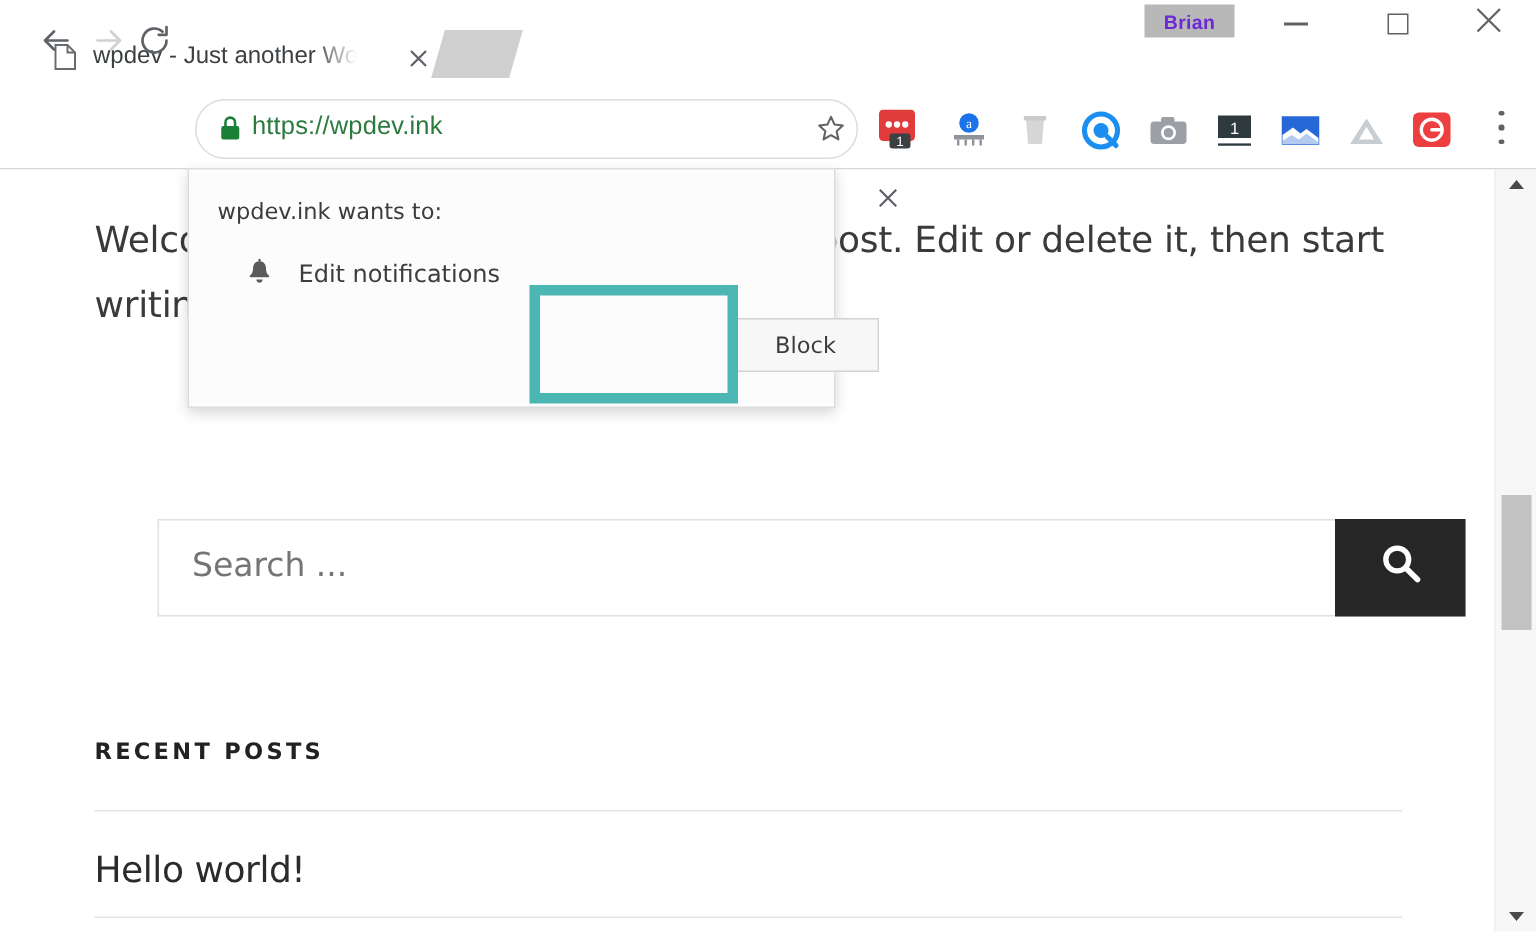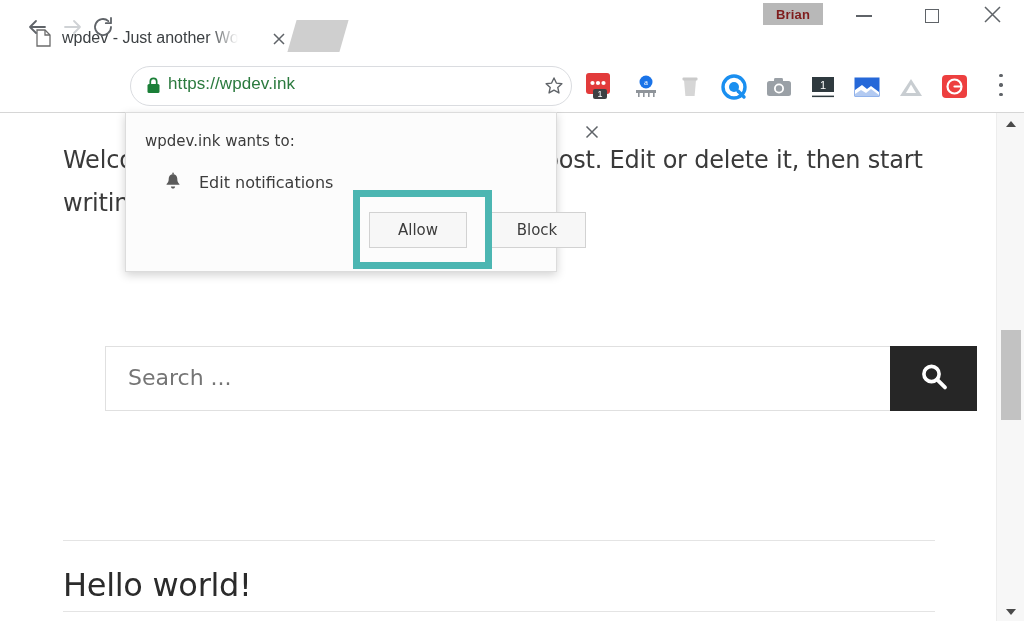--- a/index.html
+++ b/index.html
@@ -42,21 +42,21 @@
     cursor:pointer;
   }
   .tab-ghost {
     position:absolute; left:292px; top:20px; width:52px; height:32px;
     background:#cfcfcf; transform: skewX(-16deg);
   }
 
   
   .profile-chip {
     position:absolute; left:763px; top:3px; width:60px; height:22px;
-    background:#b8b8b8; color:#7f1d1d; font-size:13px; font-weight:bold;
+    background:#b8b8b8; color:#6d28d9; font-size:13px; font-weight:bold;
     display:flex; align-items:center; justify-content:center;
     letter-spacing:.2px;
   }
   .win-btn {
     position:absolute; top:0px; width:46px; height:32px;
     display:flex; align-items:center; justify-content:center;
     cursor:pointer;
   }
   .win-min { left:841px; }
   .win-max { left:909px; }
@@ -136,21 +136,21 @@
     font-size:15px; font-weight:bold; letter-spacing:2.2px; color:#222;
     font-family:"DejaVu Sans", sans-serif;
   }
   .hr {
     position:absolute; left:63px; width:872px; height:1px; background:#e4e4e4;
   }
   .hr1 { top:427px; }
   .hr2 { top:498px; }
   .post-title {
     position:absolute; left:63px; top:453px;
-    font-size:32px; color:#2b2b2b; font-family:"DejaVu Sans", sans-serif;
+    font-size:24px; color:#2b2b2b; font-family:"DejaVu Sans", sans-serif;
     letter-spacing:-0.3px;
   }
 
   
   .scrollbar {
     position:absolute; right:0; top:113px; width:28px; height:508px;
     background:#f7f7f7; border-left:1px solid #ededed;
   }
   .sb-arrow {
     position:absolute; left:0; width:28px; height:20px;
@@ -362,20 +362,21 @@
       <div class="searchbtn">
         <span>
           <svg width="34" height="34" viewBox="0 0 34 34">
             <circle cx="14.5" cy="14" r="7.6" fill="none" stroke="#fff" stroke-width="3.6"></circle>
             <path d="M20.2 19.6L28 27.4" stroke="#fff" stroke-width="3.8" stroke-linecap="round"></path>
           </svg>
         </span>
       </div>
     </div>
 
+    <div class="recent-heading">RECENT POSTS</div>
     <div class="hr hr1"></div>
     <div class="post-title">Hello world!</div>
     <div class="hr hr2"></div>
 
   </div>
 
   <div class="scrollbar">
     <div class="sb-arrow sb-up">
       <span>
         <svg width="12" height="8" viewBox="0 0 12 8">
@@ -403,18 +404,17 @@
       </svg>
     </span>
     <div class="perm-item-label">Edit notifications</div>
     <div class="perm-close">
       <span>
         <svg width="14" height="14" viewBox="0 0 14 14">
           <path d="M1.5 1.5L12.5 12.5M12.5 1.5L1.5 12.5" stroke="#5f6368" stroke-width="1.5"></path>
         </svg>
       </span>
     </div>
-    <div class="perm-btn perm-allow">Allow</div>
     <div class="perm-btn perm-block">Block</div>
   </div>
   <div class="allow-highlight"></div>
 
 </div>
 
 </body></html>

